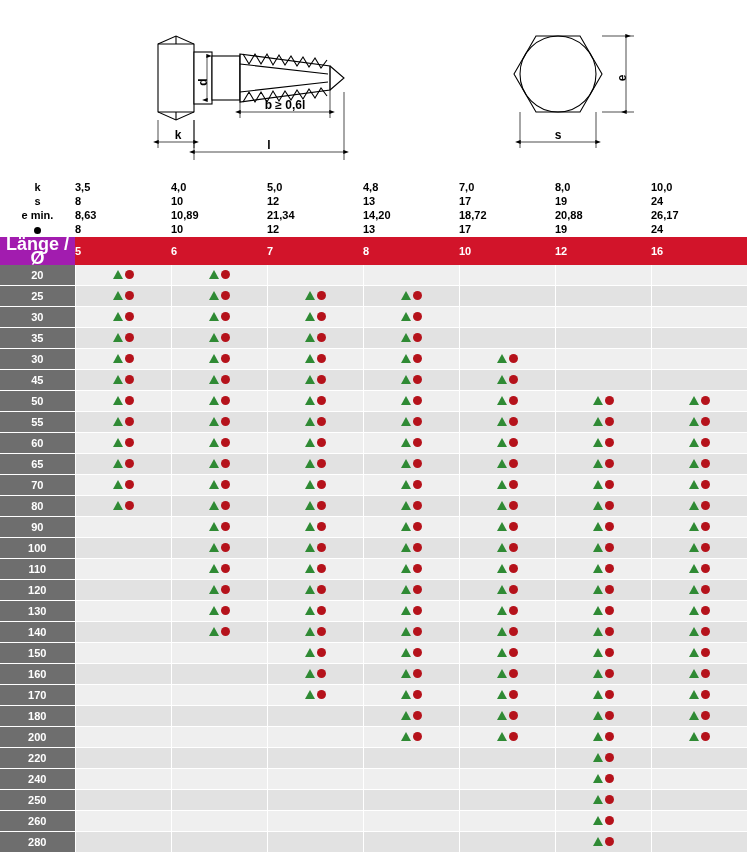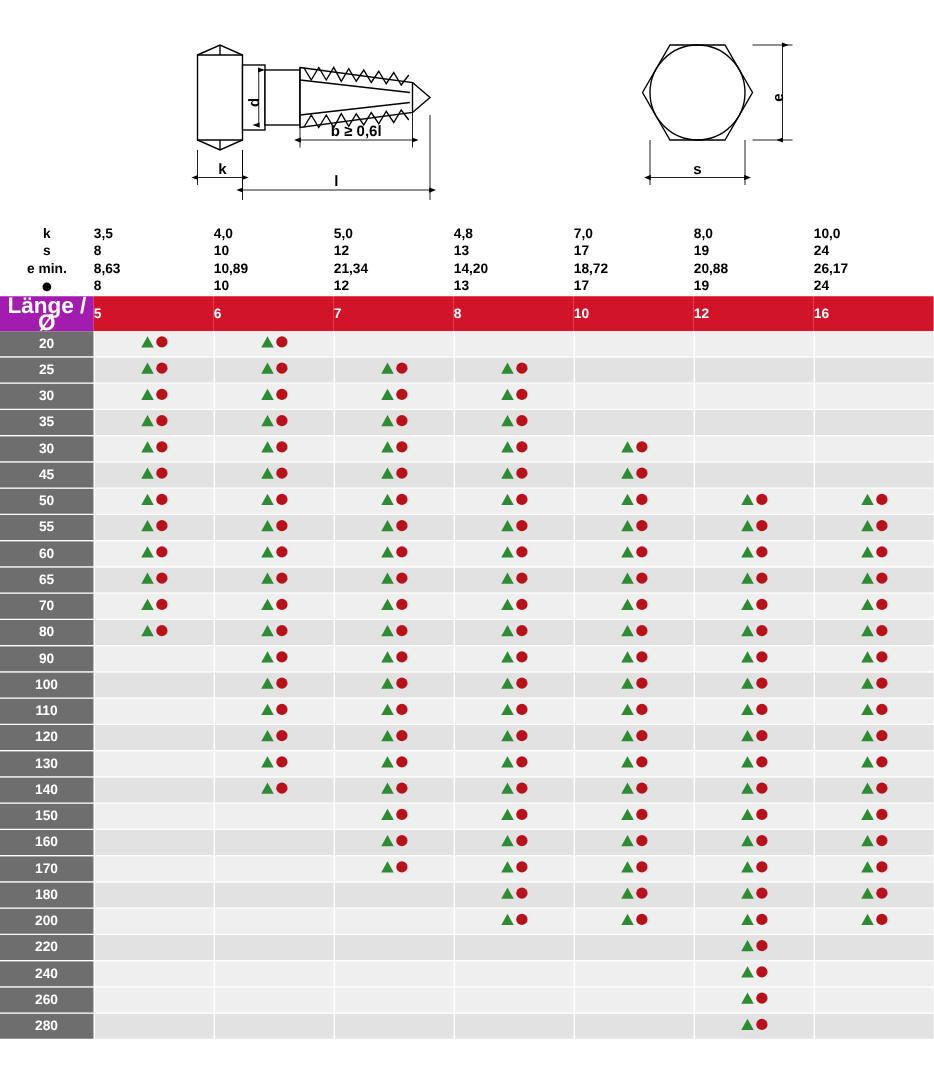--- a/index.html
+++ b/index.html
@@ -928,20 +928,33 @@
           <td class="cell"></td>
           <td class="cell"></td>
           <td class="cell"></td>
           <td class="cell"></td>
           <td class="cell"><span class="marks">
               <span class="tri"></span>
               <span class="dot"></span>
             </span></td>
           <td class="cell"></td>
         </tr>
+        <tr class="alt">
+          <td class="lenlabel">250</td>
+          <td class="cell"></td>
+          <td class="cell"></td>
+          <td class="cell"></td>
+          <td class="cell"></td>
+          <td class="cell"></td>
+          <td class="cell"><span class="marks">
+              <span class="tri"></span>
+              <span class="dot"></span>
+            </span></td>
+          <td class="cell"></td>
+        </tr>
         <tr>
           <td class="lenlabel">260</td>
           <td class="cell"></td>
           <td class="cell"></td>
           <td class="cell"></td>
           <td class="cell"></td>
           <td class="cell"></td>
           <td class="cell"><span class="marks">
               <span class="tri"></span>
               <span class="dot"></span>

